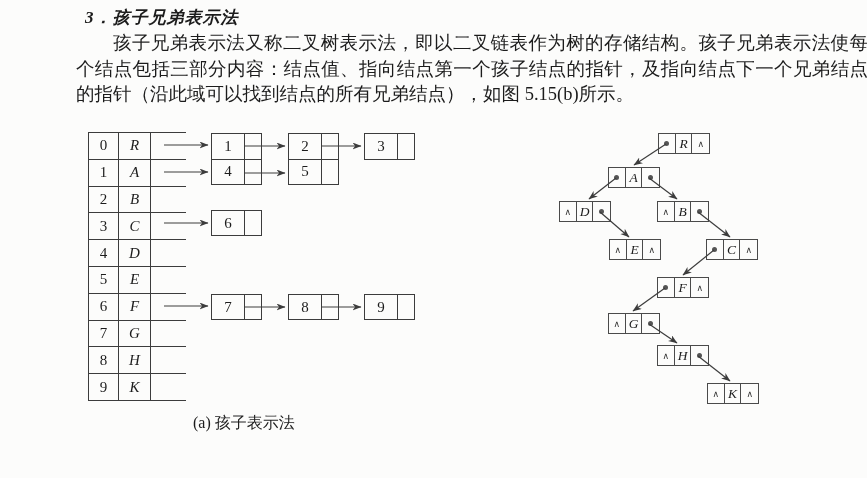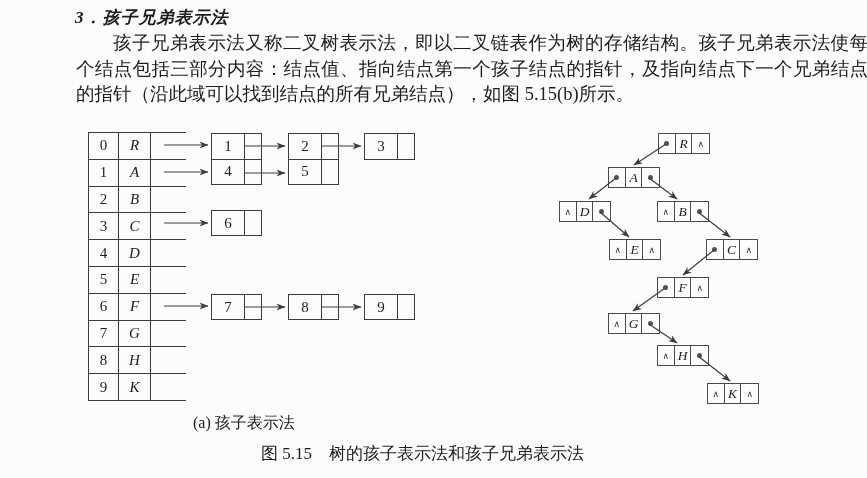--- a/index.html
+++ b/index.html
@@ -7,21 +7,21 @@
     --txt:#1c1c1c;
   }
   html,body{margin:0;padding:0;background:#e8e8e8;}
   .page{
     position:relative;width:867px;height:478px;background:#fcfcfb;
     font-family:"Liberation Serif","DejaVu Serif",serif;color:var(--txt);
     overflow:hidden;margin:0 auto;
   }
   
   .section-title{
-    position:absolute;left:75px;top:6px;
+    position:absolute;left:85px;top:6px;
     font-size:17px;font-weight:bold;font-style:italic;letter-spacing:1px;
   }
   .para{
     position:absolute;left:58px;top:31px;width:792px;
     font-size:18.5px;line-height:25.6px;text-align:justify;text-indent:2em;margin-left:18px;
   }
   
   .ctable{
     position:absolute;left:88px;top:132px;
     border-top:1.4px solid var(--ln);border-left:1.4px solid var(--ln);
@@ -261,15 +261,14 @@
       <line x1="600" y1="212" x2="629" y2="237" marker-end="url(#ah)"></line>
       <line x1="698" y1="212" x2="730" y2="237" marker-end="url(#ah)"></line>
       <line x1="714" y1="250" x2="683" y2="275" marker-end="url(#ah)"></line>
       <line x1="665" y1="288" x2="633" y2="311" marker-end="url(#ah)"></line>
       <line x1="649" y1="324" x2="677" y2="343" marker-end="url(#ah)"></line>
       <line x1="698" y1="356" x2="730" y2="381" marker-end="url(#ah)"></line>
     </g>
   </svg>
 
   <div class="cap-a">(a) 孩子表示法</div>
-  <div class="fig-cap">图 5.15　树的孩子表示法和孩子兄弟表示法</div>
 
 </div>
 
 </body></html>

